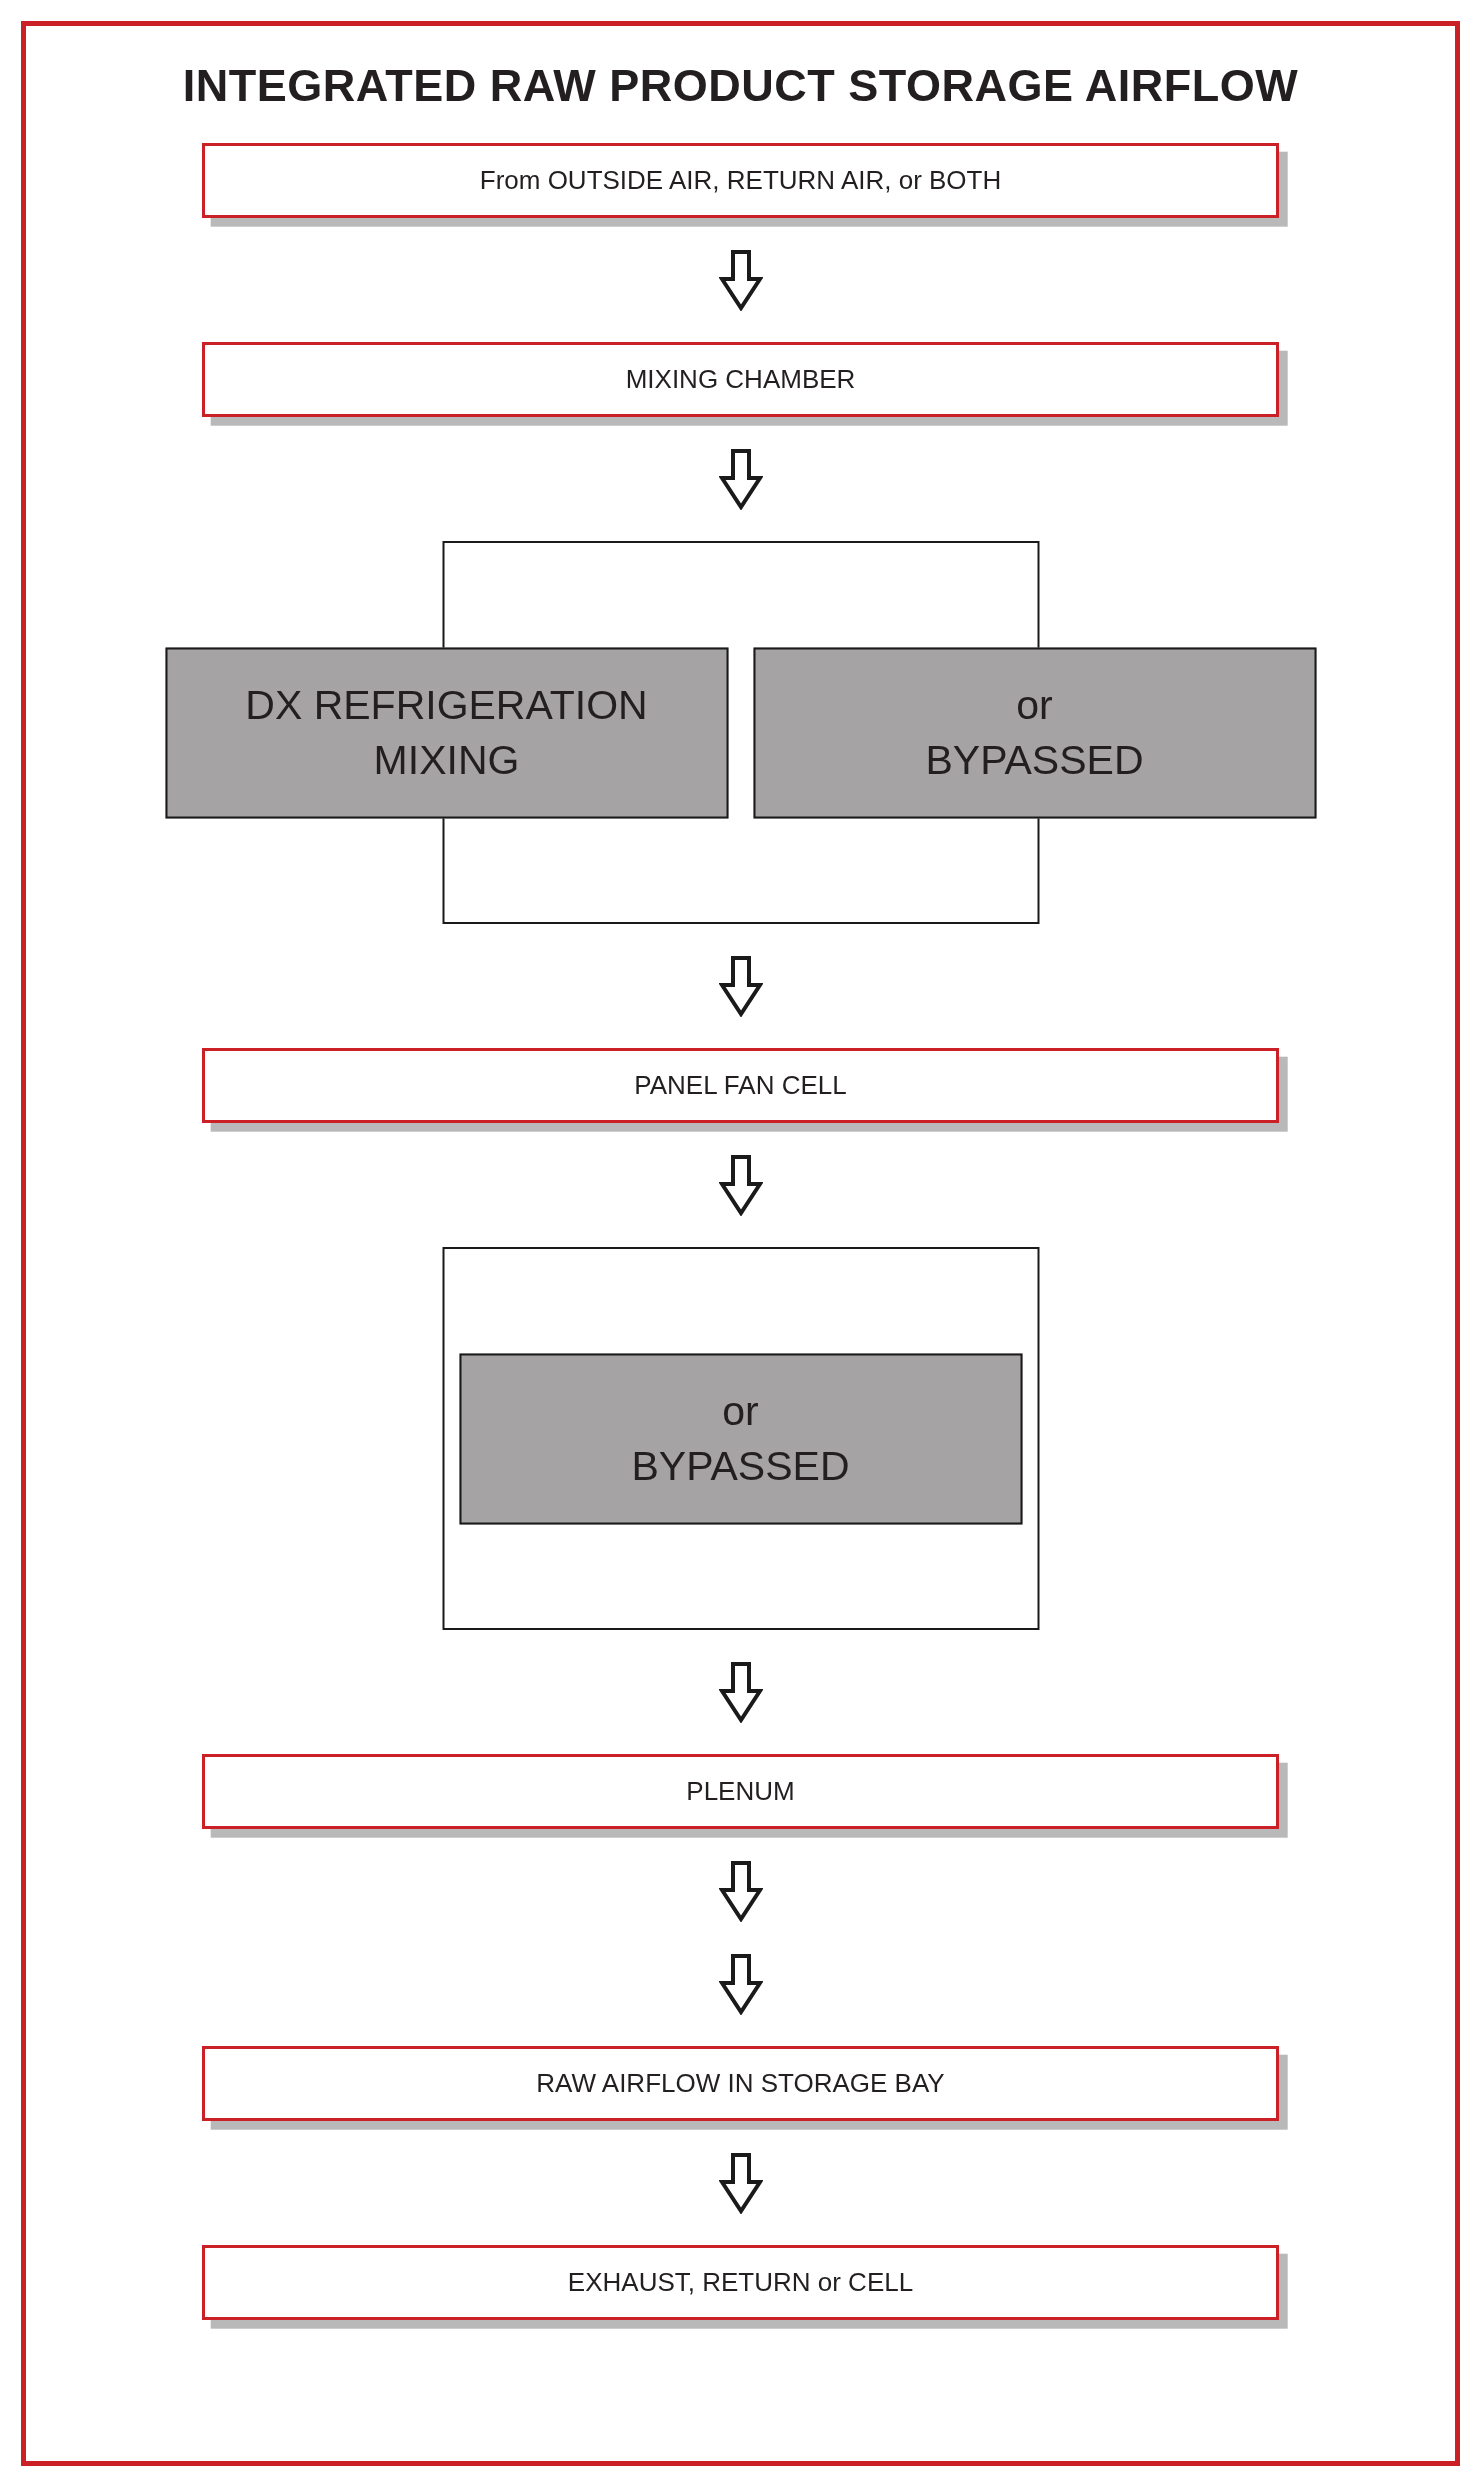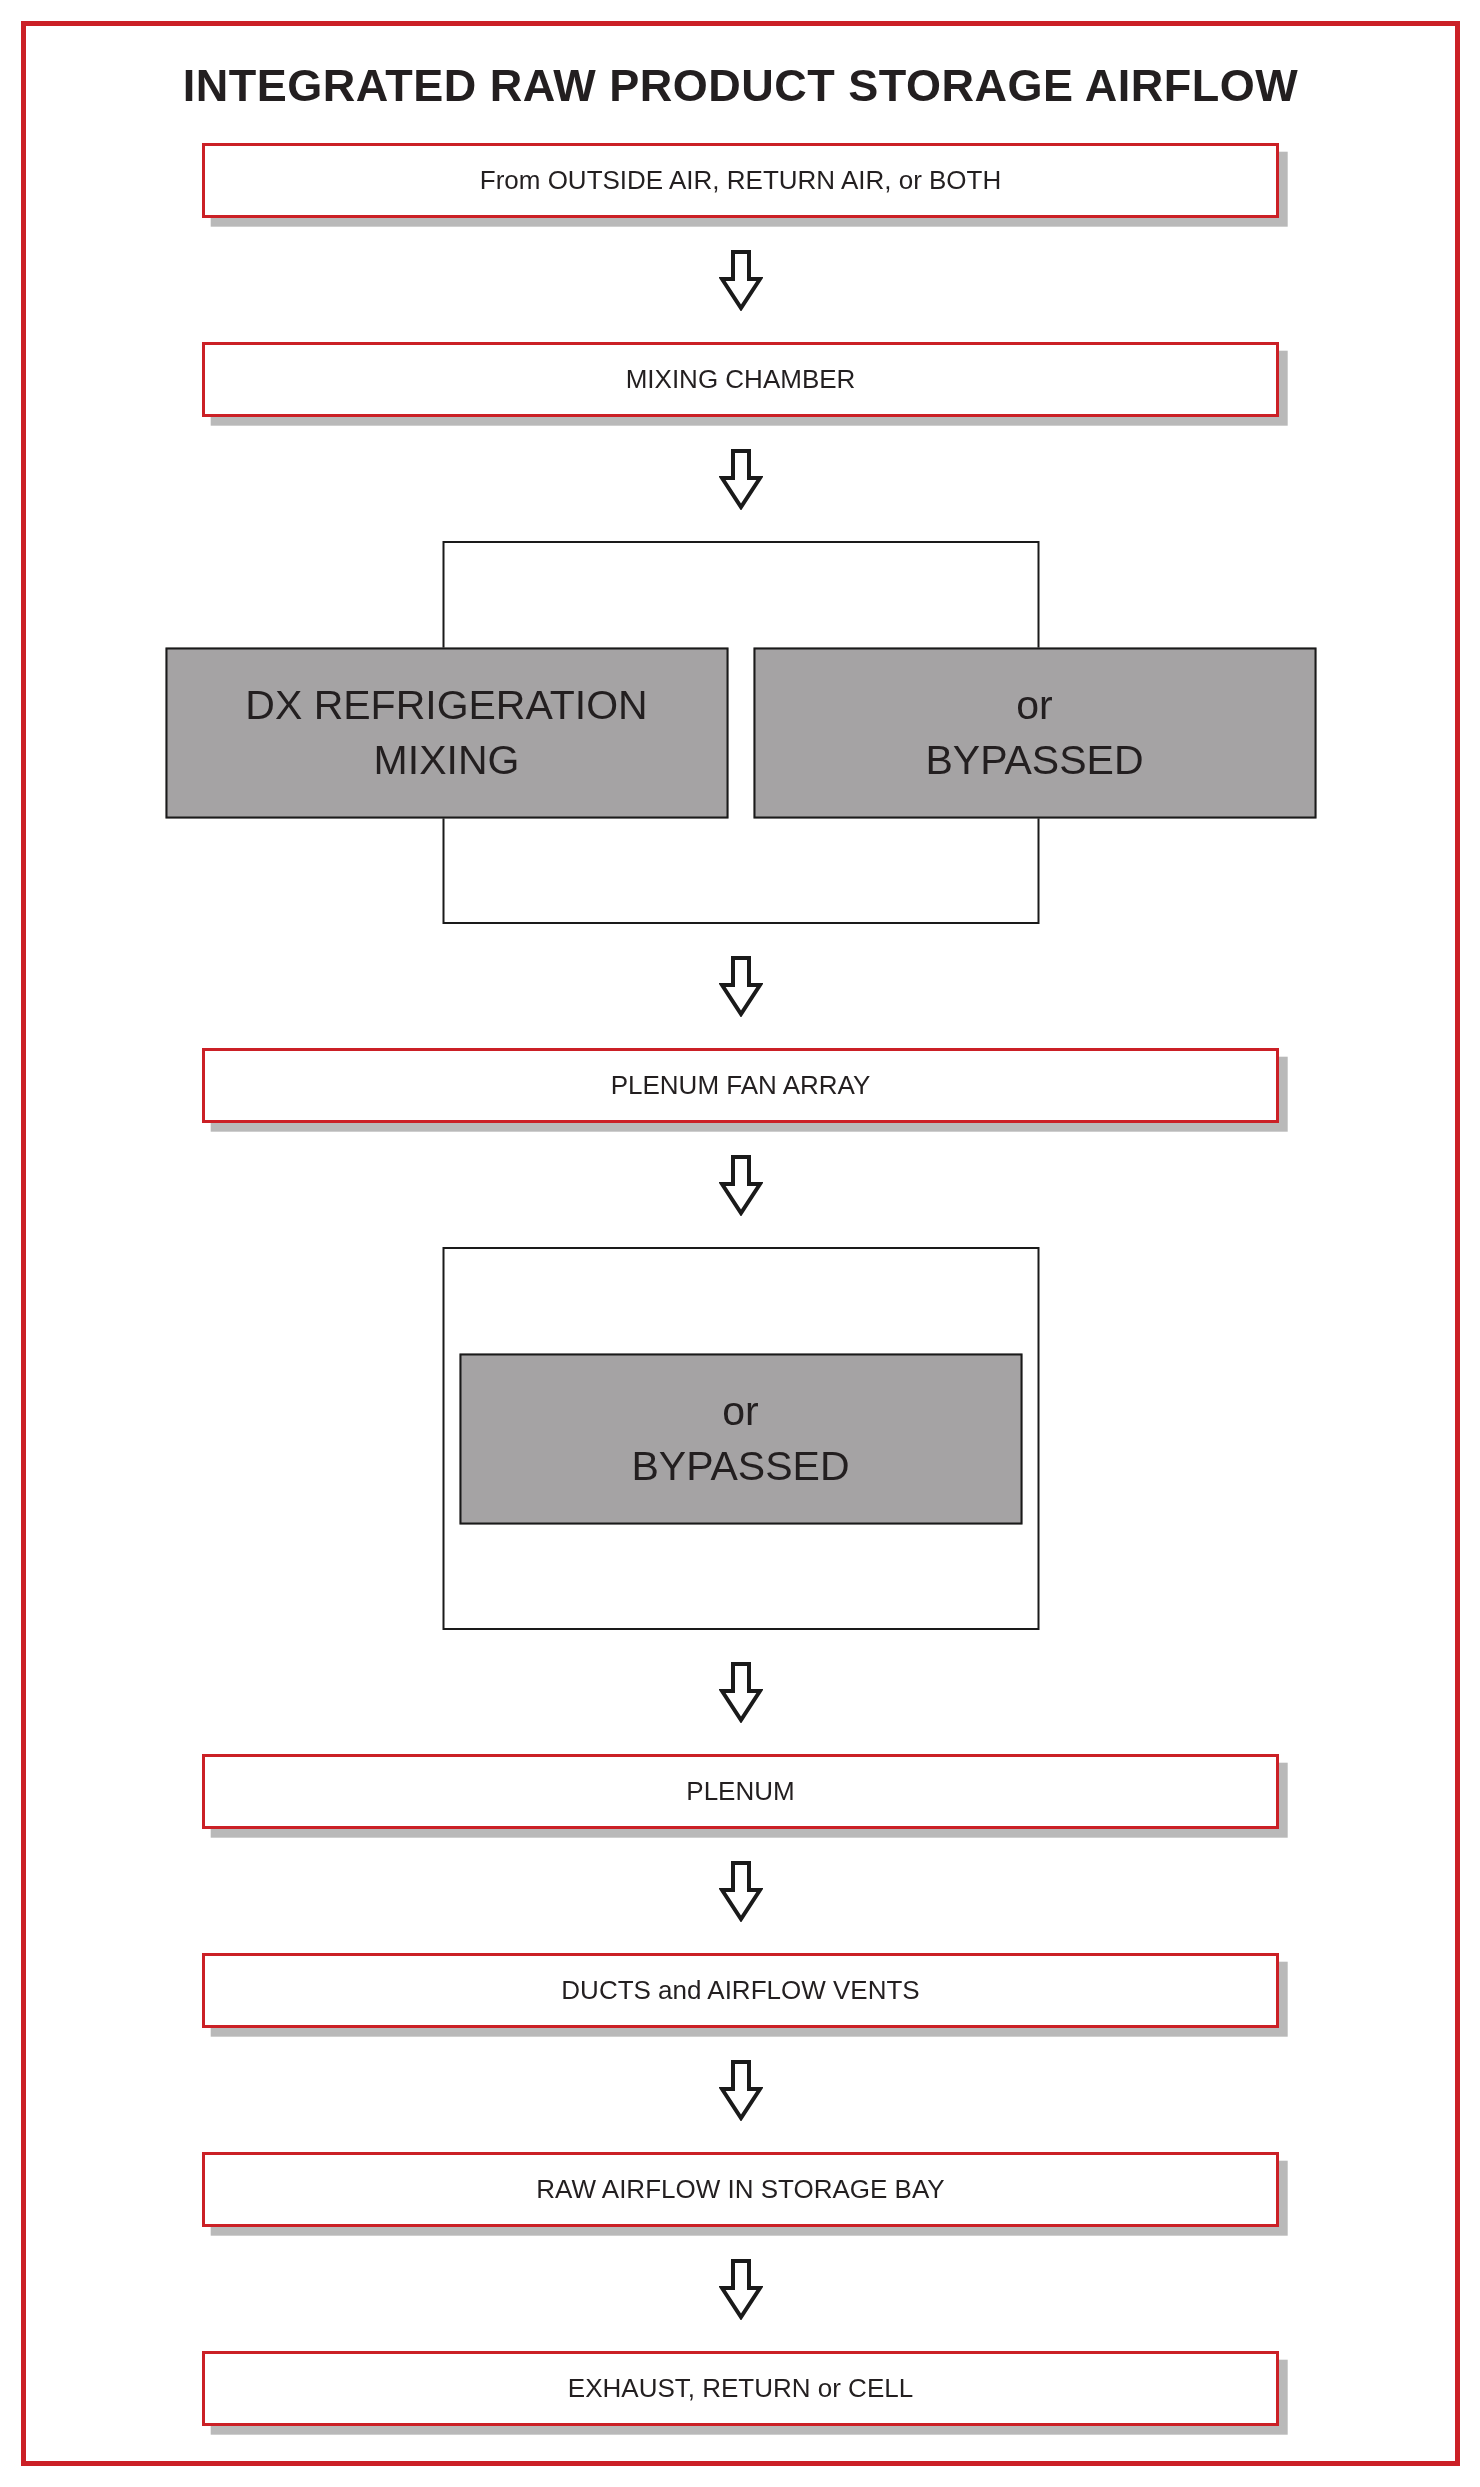--- a/index.html
+++ b/index.html
@@ -123,21 +123,21 @@
           <span>or</span>
           <span>BYPASSED</span>
         </div>
       </div>
     </div>
 
     <svg class="arrow" width="44" height="62" viewBox="0 0 44 62">
       <path d="M14,3 H30 V30 H41 L22,59 L3,30 H14 Z" fill="#ffffff" stroke="#1a1a1a" stroke-width="4" stroke-linejoin="miter"></path>
     </svg>
 
-    <div class="white-box">PLENUM FAN ARRAY</div>
+    <div class="white-box">PANEL FAN CELL</div>
 
     <svg class="arrow" width="44" height="62" viewBox="0 0 44 62">
       <path d="M14,3 H30 V30 H41 L22,59 L3,30 H14 Z" fill="#ffffff" stroke="#1a1a1a" stroke-width="4" stroke-linejoin="miter"></path>
     </svg>
 
     <div class="branch">
       <div class="branch-rect"></div>
       <div class="branch-row">
         <div class="gray-box">
           <span>or</span>
@@ -149,21 +149,20 @@
     <svg class="arrow" width="44" height="62" viewBox="0 0 44 62">
       <path d="M14,3 H30 V30 H41 L22,59 L3,30 H14 Z" fill="#ffffff" stroke="#1a1a1a" stroke-width="4" stroke-linejoin="miter"></path>
     </svg>
 
     <div class="white-box">PLENUM</div>
 
     <svg class="arrow" width="44" height="62" viewBox="0 0 44 62">
       <path d="M14,3 H30 V30 H41 L22,59 L3,30 H14 Z" fill="#ffffff" stroke="#1a1a1a" stroke-width="4" stroke-linejoin="miter"></path>
     </svg>
 
-    <div class="white-box">DUCTS and AIRFLOW VENTS</div>
 
     <svg class="arrow" width="44" height="62" viewBox="0 0 44 62">
       <path d="M14,3 H30 V30 H41 L22,59 L3,30 H14 Z" fill="#ffffff" stroke="#1a1a1a" stroke-width="4" stroke-linejoin="miter"></path>
     </svg>
 
     <div class="white-box">RAW AIRFLOW IN STORAGE BAY</div>
 
     <svg class="arrow" width="44" height="62" viewBox="0 0 44 62">
       <path d="M14,3 H30 V30 H41 L22,59 L3,30 H14 Z" fill="#ffffff" stroke="#1a1a1a" stroke-width="4" stroke-linejoin="miter"></path>
     </svg>

